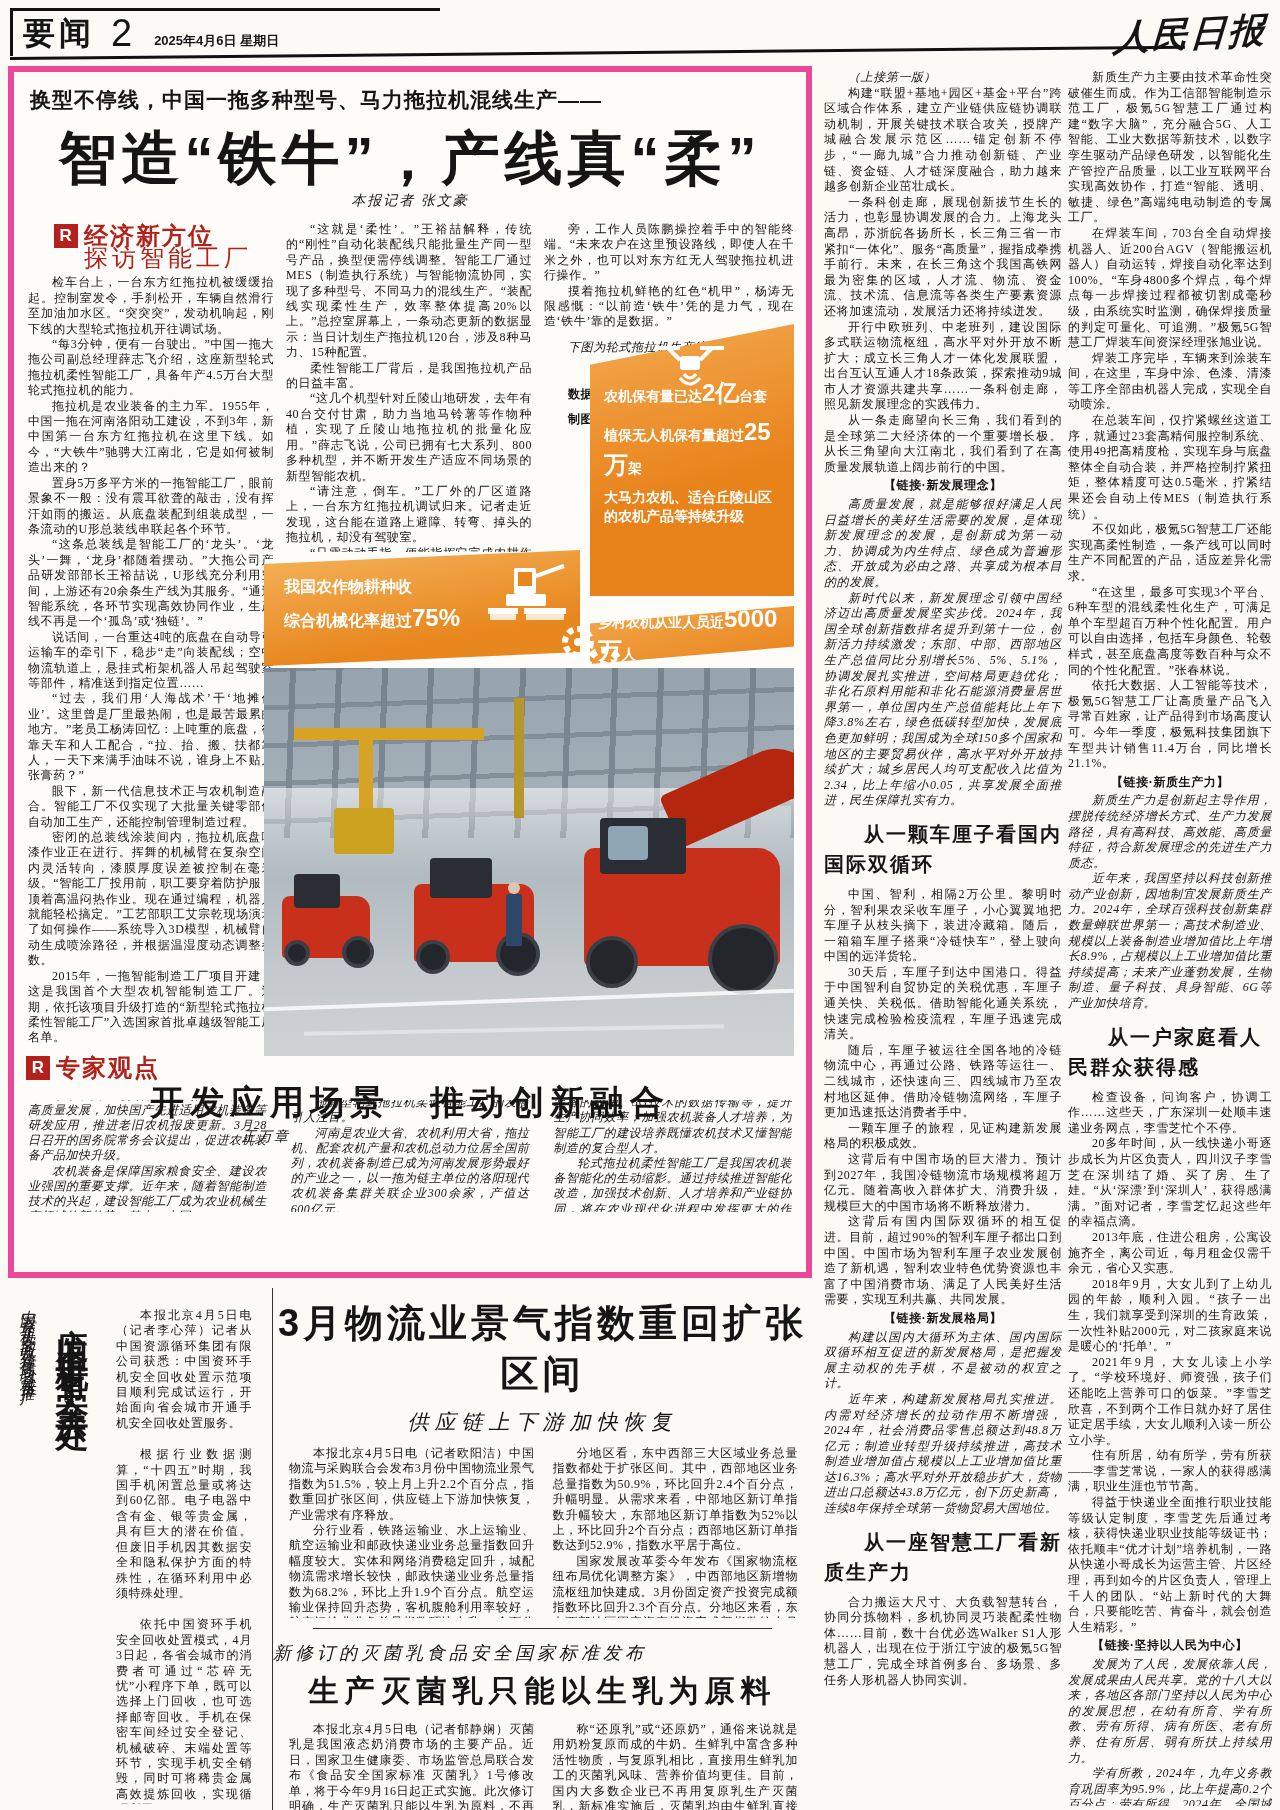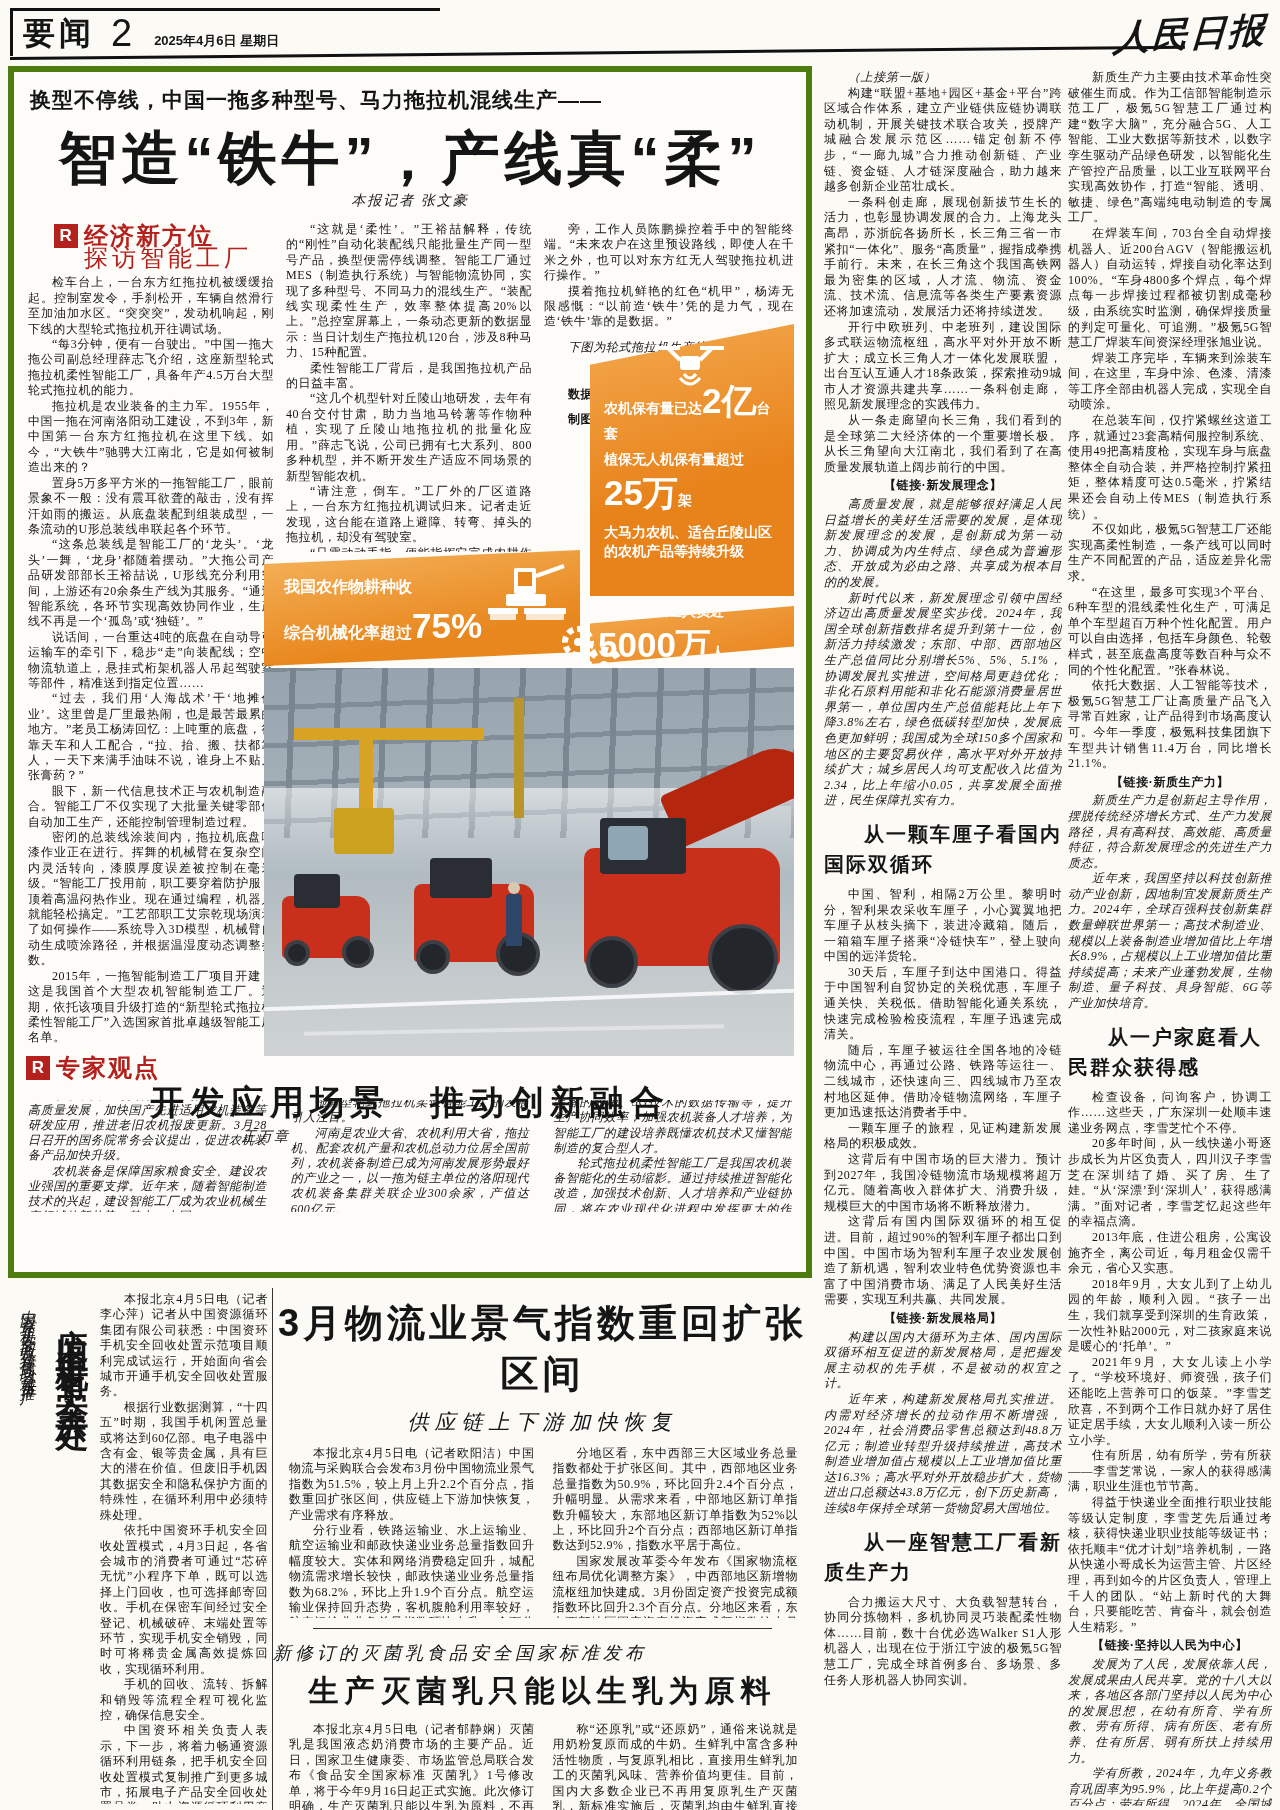--- a/index.html
+++ b/index.html
@@ -9,21 +9,21 @@
   .hdr-bracket{position:absolute;left:10px;top:8px;width:430px;height:48px;
     border-left:3px solid #111;border-top:3px solid #111;display:flex;align-items:center;padding-left:10px;box-sizing:border-box;}
   .hdr-edition{font-family:"Liberation Sans",sans-serif;font-weight:bold;font-size:32px;letter-spacing:4px;}
   .hdr-pagenum{font-family:"Liberation Sans",sans-serif;font-size:38px;margin-left:16px;}
   .hdr-date{font-family:"Liberation Sans",sans-serif;font-weight:bold;font-size:13px;margin-left:22px;margin-top:14px;}
   .hdr-rule{position:absolute;left:10px;top:57px;width:1175px;height:3px;background:#111;
     transform:rotate(-0.55deg);transform-origin:left center;}
   .hdr-logo{position:absolute;right:14px;top:10px;font-family:"DejaVu Serif",serif;font-weight:900;
     font-style:italic;font-size:36px;letter-spacing:2px;transform:skewX(-6deg) rotate(-3deg);}
   
-  #mainbox{position:absolute;left:8px;top:66px;width:804px;height:1212px;border:6px solid #4d7c0f;box-sizing:border-box;background:#fdfcf8;}
+  #mainbox{position:absolute;left:8px;top:66px;width:804px;height:1212px;border:6px solid #ec4899;box-sizing:border-box;background:#fdfcf8;}
   .m-eyebrow{position:absolute;left:16px;top:14px;font-family:"Liberation Sans",sans-serif;font-weight:bold;font-size:21px;letter-spacing:1px;}
   .m-headline{position:absolute;left:0;right:0;top:48px;text-align:center;font-family:"Liberation Sans",sans-serif;
     font-weight:900;font-size:58px;letter-spacing:5px;}
   .m-byline{position:absolute;left:0;right:0;top:120px;text-align:center;font-style:italic;font-size:14px;letter-spacing:2px;}
   .ncol{position:absolute;font-size:12px;line-height:15.4px;text-align:justify;overflow:hidden;letter-spacing:0.6px;}
   .ncol p{margin:0;text-indent:2em;}
   #m-col1{left:14px;top:150px;width:246px;height:822px;}
   #m-col2{left:272px;top:150px;width:246px;height:330px;}
   #m-col3{left:530px;top:150px;width:250px;height:252px;}
   .badge-row{display:flex;align-items:center;margin:2px 0 2px 26px;}
@@ -36,21 +36,21 @@
   .cap-src{font-family:"Liberation Sans",sans-serif;font-size:12px;font-weight:bold;margin-top:10px;text-indent:2em;}
   
   .ig{position:absolute;color:#fff;font-family:"Liberation Sans",sans-serif;}
   #ig-right-top{left:576px;top:252px;width:204px;height:272px;background:linear-gradient(165deg,#f3a94e,#e8821a 60%);
     clip-path:polygon(0 15%,100% 0,100% 100%,0 100%);padding:46px 12px 0 14px;box-sizing:border-box;}
   #ig-right-bot{left:576px;top:534px;width:204px;height:58px;background:linear-gradient(165deg,#f3a94e,#e8821a);
     clip-path:polygon(0 30%,100% 0,100% 70%,0 100%);display:flex;align-items:center;padding:0 8px;box-sizing:border-box;}
   #ig-left{left:250px;top:478px;width:316px;height:116px;background:linear-gradient(170deg,#f5b35c,#e8871e 70%);
     clip-path:polygon(0 12%,100% 0,100% 88%,0 100%);padding:22px 14px 0 20px;box-sizing:border-box;display:flex;}
   .ig-line{font-size:14px;font-weight:bold;margin:7px 0;line-height:1.35;}
-  .ig-big{font-size:35px;font-weight:bold;}
+  .ig-big{font-size:24px;font-weight:bold;}
   .ig-left-txt .ig-line{font-size:16px;margin:4px 0;}
   .ig-icon{position:absolute;}
   #icon-drone{left:636px;top:268px;}
   #icon-harvester{left:470px;top:492px;}
   #icon-gears{left:540px;top:548px;}
   
   #photo{position:absolute;left:250px;top:596px;width:530px;height:388px;overflow:hidden;
     background:linear-gradient(180deg,#97a3ad 0%,#aab6bd 45%,#c3c9cc 78%,#cfd3d4 100%);}
   .ph-beams{position:absolute;left:-20px;top:0;width:580px;height:170px;opacity:.55;
     background:repeating-linear-gradient(92deg,#5d6a74 0 6px,transparent 6px 46px),
@@ -70,21 +70,21 @@
   .exp-author{position:absolute;left:228px;top:1056px;font-style:italic;font-size:14px;letter-spacing:2px;}
   .exp-cols{position:absolute;left:14px;right:14px;top:1028px;height:112px;display:flex;gap:24px;overflow:hidden;align-items:center;}
   .exp-col{flex:1;font-style:italic;font-size:12px;line-height:15.2px;text-align:justify;letter-spacing:0.5px;}
   .exp-col p{margin:0;text-indent:2em;}
   
   #recycle{position:absolute;left:10px;top:1292px;width:258px;height:512px;display:flex;overflow:hidden;}
   .r-side{width:32px;writing-mode:vertical-rl;font-style:italic;font-size:15px;letter-spacing:4px;line-height:30px;padding-top:6px;}
   .r-head{width:58px;writing-mode:vertical-rl;font-family:"Liberation Sans",sans-serif;font-weight:900;
     font-size:33px;letter-spacing:10px;line-height:56px;padding-top:10px;}
   .r-body{flex:1;font-size:12px;line-height:15.4px;text-align:justify;letter-spacing:0.5px;overflow:hidden;}
-  .r-body p{margin:0;text-indent:2em;}
+  .r-body p{margin:16px;text-indent:2em;}
   
   #midsec{position:absolute;left:272px;top:1288px;width:540px;height:522px;border-left:1.5px solid #333;box-sizing:border-box;overflow:hidden;}
   .log-head{text-align:center;font-family:"Liberation Sans",sans-serif;font-weight:bold;font-size:38px;letter-spacing:4px;margin-top:10px;}
   .log-sub{text-align:center;font-style:italic;font-size:21px;letter-spacing:6px;margin-top:8px;}
   .two-cols{display:flex;gap:18px;padding:10px 14px 0 16px;font-size:12px;line-height:15.4px;text-align:justify;letter-spacing:0.5px;}
   .two-cols>div{flex:1;overflow:hidden;}
   .two-cols p{margin:0;text-indent:2em;}
   #log-cols{height:172px;}
   .mid-hr{border:none;border-top:1.5px solid #333;margin:10px 40px 0 40px;}
   .milk-eyebrow{text-align:left;font-style:italic;font-size:18px;letter-spacing:4px;margin-top:12px;}

